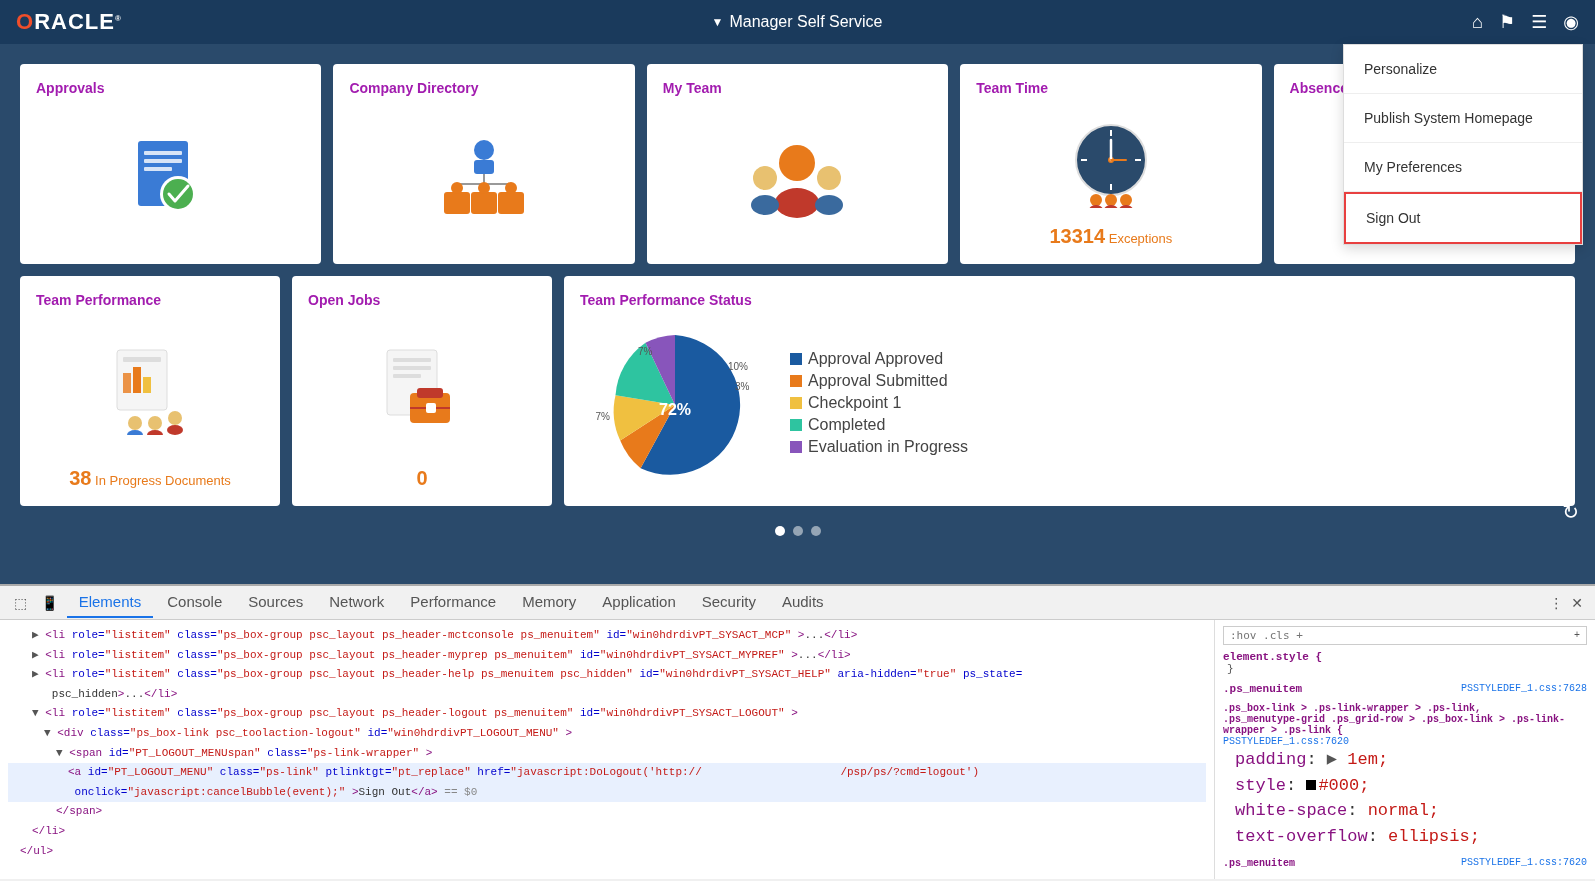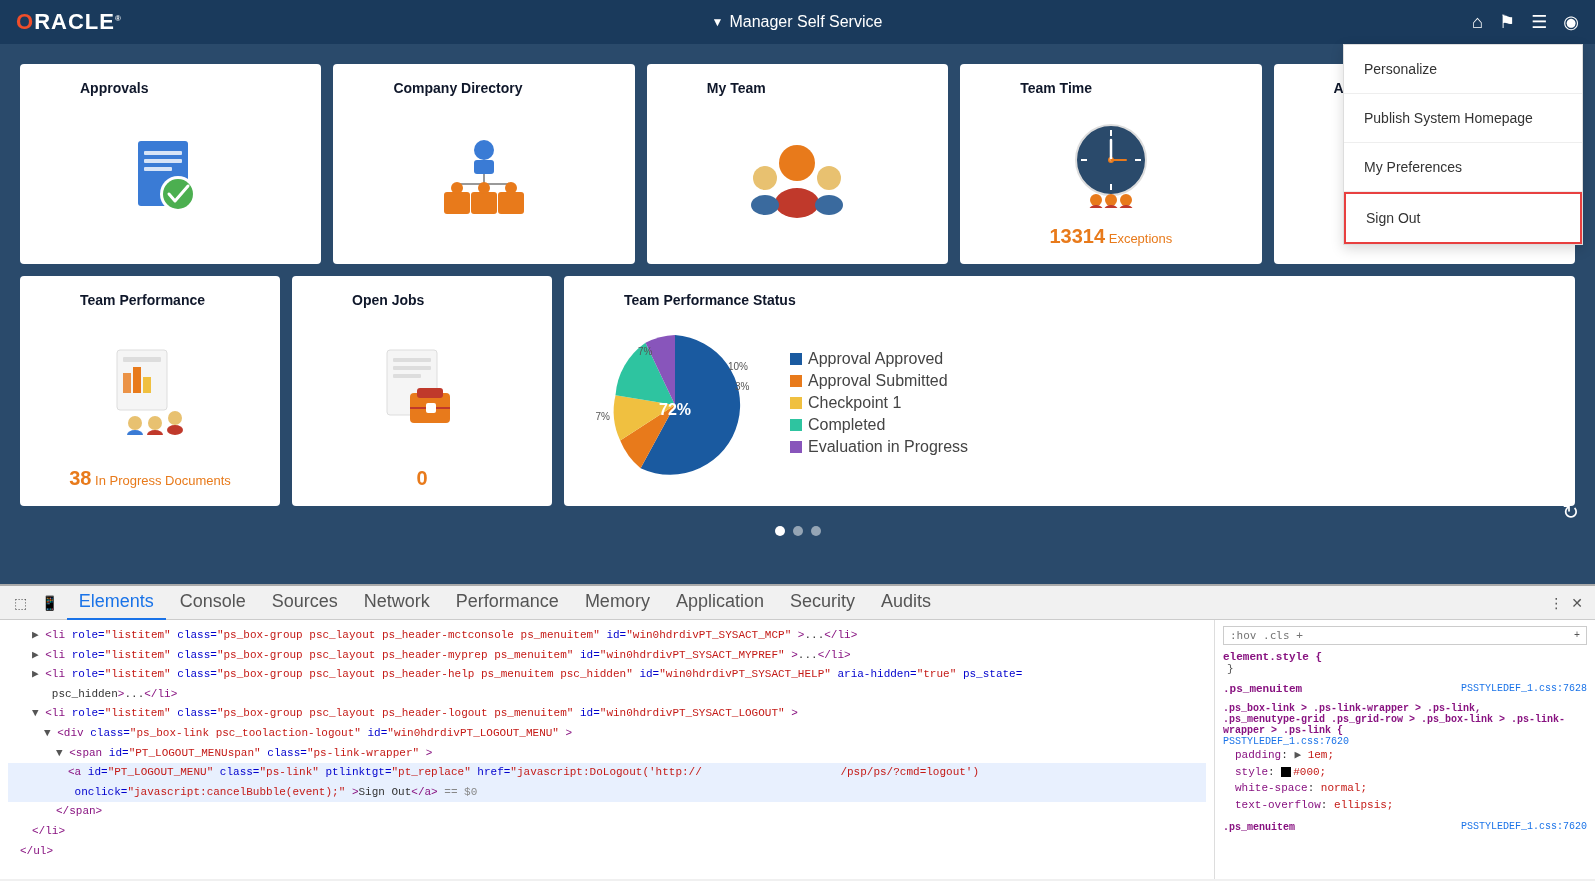--- a/index.html
+++ b/index.html
@@ -68,23 +68,22 @@
       padding: 16px;
       min-height: 200px;
       display: flex;
       flex-direction: column;
       position: relative;
       cursor: pointer;
     }
     .tile-title {
       font-size: 14px;
       font-weight: bold;
-      color: #0f172a;
+      color: #a21caf;
       margin-bottom: 12px;
-      margin-left: 44px;
     }
     .tile-content {
       flex: 1;
       display: flex;
       flex-direction: column;
       align-items: center;
       justify-content: center;
     }
     .tile-footer {
       text-align: center;
@@ -160,21 +159,21 @@
       display: flex;
       background: #f1f1f1;
       border-bottom: 1px solid #ccc;
       align-items: center;
       padding: 0 8px;
       height: 34px;
       gap: 2px;
     }
     .devtools-tab {
       padding: 6px 12px;
-      font-size: 18px;
+      font-size: 15px;
       color: #555;
       cursor: pointer;
       border-bottom: 2px solid transparent;
       white-space: nowrap;
     }
     .devtools-tab.active {
       color: #1a73e8;
       border-bottom: 2px solid #1a73e8;
     }
     .devtools-content {
@@ -262,21 +261,21 @@
       font-weight: bold;
     }
     .styles-source {
       color: #1a73e8;
       font-size: 10px;
       float: right;
     }
     .styles-prop {
       padding-left: 12px;
       color: #333;
-      font-size: 11px;
+      font-size: 17px;
       line-height: 1.5;
     }
     .styles-prop .prop-name { color: #881280; }
     .styles-prop .prop-val { color: #c41a16; }
     .styles-prop .arrow { color: #555; }
 
     
     .pie-chart-container {
       display: flex;
       align-items: center;

